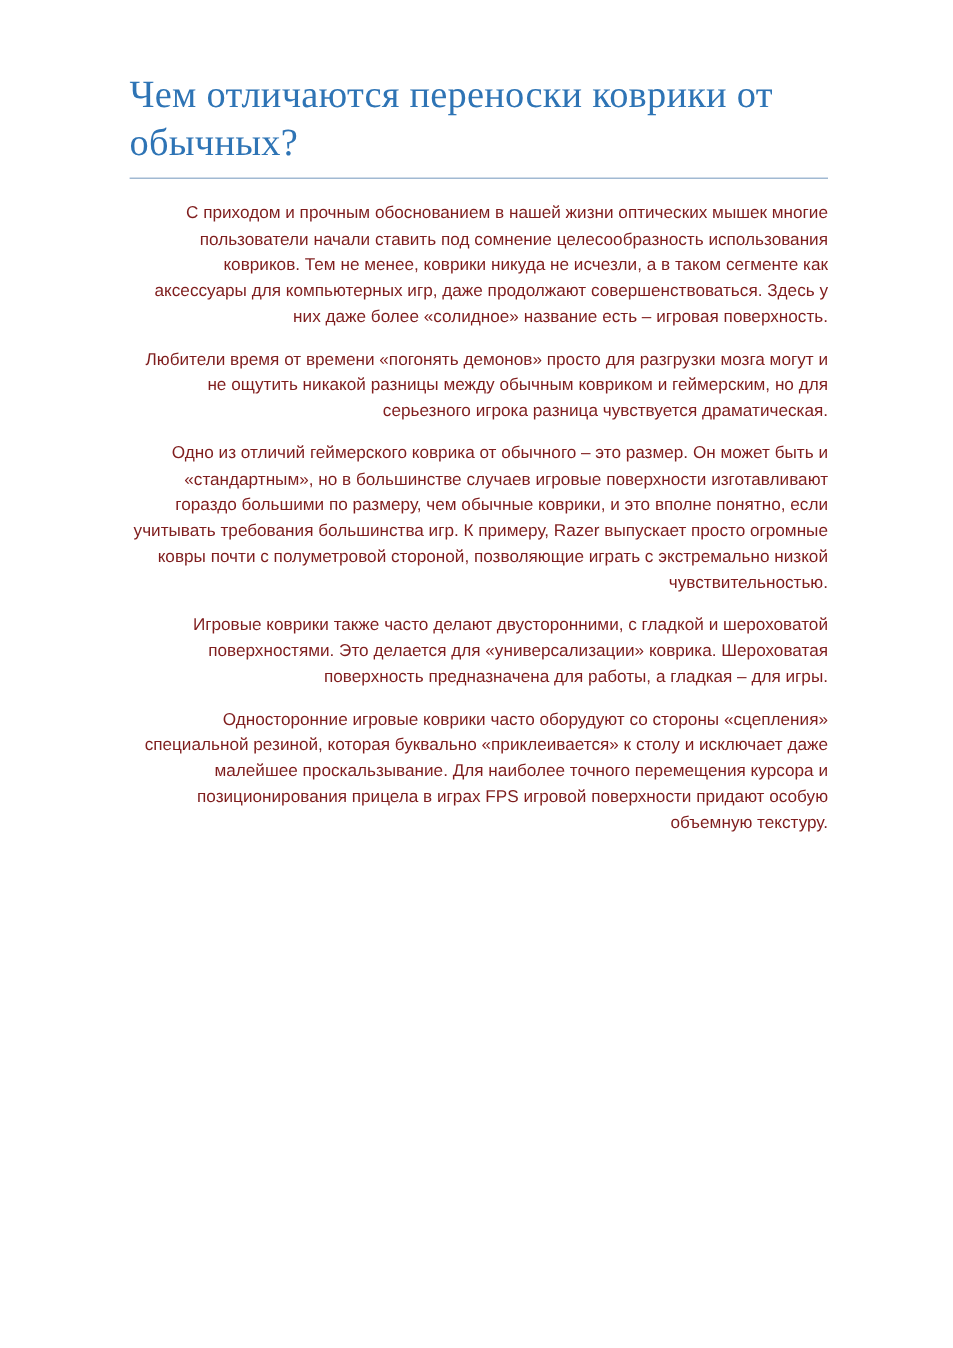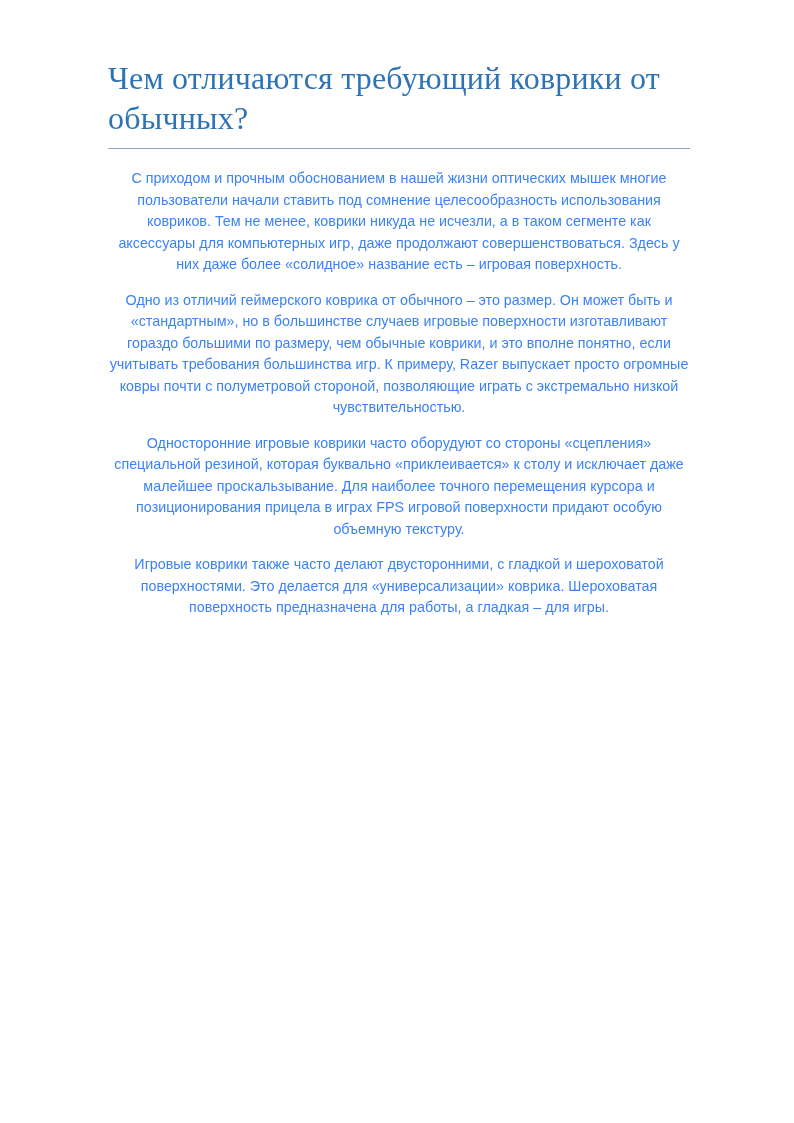--- a/index.html
+++ b/index.html
@@ -33,28 +33,29 @@
   .title-rule {
     border: none;
     border-top: 1px solid #8AA8C8;
     margin: 0 0 19px 0;
     height: 0;
   }
   .para {
     font-family: "Liberation Sans", sans-serif;
     font-size: 14.3px;
     line-height: 21.5px;
-    color: #3b82f6;
+    color: #7f1d1d;
     margin: 0 0 14px 0;
-    text-align: center;
+    text-align: right;
   }
 </style>
 </head>
 <body>
 
 <div class="page">
-  <h1 class="doc-title">Чем отличаются требующий коврики от обычных?</h1>
+  <h1 class="doc-title">Чем отличаются переноски коврики от обычных?</h1>
   <hr class="title-rule">
   <p class="para">С приходом и прочным обоснованием в нашей жизни оптических мышек многие пользователи начали ставить под сомнение целесообразность использования ковриков. Тем не менее, коврики никуда не исчезли, а в таком сегменте как аксессуары для компьютерных игр, даже продолжают совершенствоваться. Здесь у них даже более «солидное» название есть – игровая поверхность.</p>
+  <p class="para">Любители время от времени «погонять демонов» просто для разгрузки мозга могут и не ощутить никакой разницы между обычным ковриком и геймерским, но для серьезного игрока разница чувствуется драматическая.</p>
   <p class="para">Одно из отличий геймерского коврика от обычного – это размер. Он может быть и «стандартным», но в большинстве случаев игровые поверхности изготавливают гораздо большими по размеру, чем обычные коврики, и это вполне понятно, если учитывать требования большинства игр. К примеру, Razer выпускает просто огромные ковры почти с полуметровой стороной, позволяющие играть с экстремально низкой чувствительностью.</p>
+  <p class="para">Игровые коврики также часто делают двусторонними, с гладкой и шероховатой поверхностями. Это делается для «универсализации» коврика. Шероховатая поверхность предназначена для работы, а гладкая – для игры.</p>
   <p class="para">Односторонние игровые коврики часто оборудуют со стороны «сцепления» специальной резиной, которая буквально «приклеивается» к столу и исключает даже малейшее проскальзывание. Для наиболее точного перемещения курсора и позиционирования прицела в играх FPS игровой поверхности придают особую объемную текстуру.</p>
-  <p class="para">Игровые коврики также часто делают двусторонними, с гладкой и шероховатой поверхностями. Это делается для «универсализации» коврика. Шероховатая поверхность предназначена для работы, а гладкая – для игры.</p>
 </div>
 
 </body></html>

